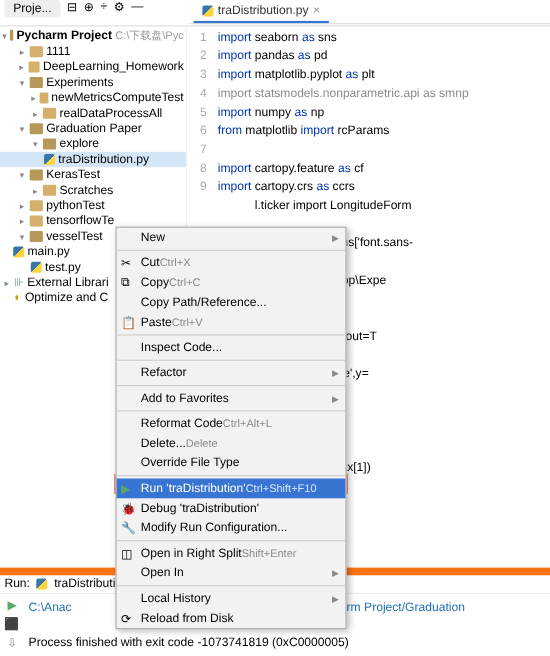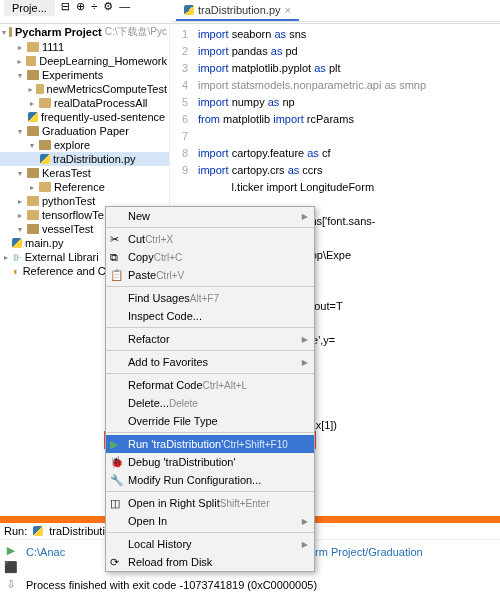--- a/index.html
+++ b/index.html
@@ -89,24 +89,20 @@
         <div class="tree-item" style="padding-left: 28px;">
           <span class="chev">▸</span>
           <span class="folder-icon"></span>
           <span>newMetricsComputeTest</span>
         </div>
         <div class="tree-item" style="padding-left: 28px;">
           <span class="chev">▸</span>
           <span class="folder-icon"></span>
           <span>realDataProcessAll</span>
         </div>
-        <div class="tree-item" style="padding-left: 28px;">
-          <span class="py-file"></span>
-          <span>frequently-used-sentence</span>
-        </div>
         <div class="tree-item" style="padding-left: 16px;">
           <span class="chev">▾</span>
           <span class="folder-icon open"></span>
           <span>Graduation Paper</span>
         </div>
         <div class="tree-item" style="padding-left: 28px;">
           <span class="chev">▾</span>
           <span class="folder-icon open"></span>
           <span>explore</span>
         </div>
@@ -115,51 +111,55 @@
           <span>traDistribution.py</span>
         </div>
         <div class="tree-item" style="padding-left: 16px;">
           <span class="chev">▾</span>
           <span class="folder-icon open"></span>
           <span>KerasTest</span>
         </div>
         <div class="tree-item" style="padding-left: 28px;">
           <span class="chev">▸</span>
           <span class="folder-icon"></span>
-          <span>Reference</span>
+          <span>Scratches</span>
         </div>
         <div class="tree-item" style="padding-left: 16px;">
           <span class="chev">▸</span>
           <span class="folder-icon"></span>
           <span>pythonTest</span>
         </div>
         <div class="tree-item" style="padding-left: 16px;">
           <span class="chev">▸</span>
           <span class="folder-icon"></span>
           <span>tensorflowTe</span>
         </div>
         <div class="tree-item" style="padding-left: 16px;">
           <span class="chev">▾</span>
           <span class="folder-icon open"></span>
           <span>vesselTest</span>
         </div>
         <div class="tree-item" style="padding-left: 12px;">
           <span class="py-file"></span>
           <span>main.py</span>
+        </div>
+        <div class="tree-item" style="padding-left: 28px;">
+          <span class="py-file"></span>
+          <span>test.py</span>
         </div>
       </div>
     <div class="tree-item">
       <span class="chev">▸</span>
         <span style="color:#6a9;font-size:10px">⊪</span>
       <span>External Librari</span>
     </div>
     <div class="tree-item">
       <span class="chev"></span>
         <span style="color:#c90">◐</span>
-      <span>Reference and C</span>
+      <span>Optimize and C</span>
     </div>
   </div>
 
   <div class="editor">
     <div class="gutter" id="gutter">
         <div>1</div>
         <div>2</div>
         <div>3</div>
         <div>4</div>
         <div>5</div>
@@ -206,29 +206,28 @@
       <span class="menu-icon">✂</span>
       <span>Cut</span>
       <span class="shortcut">Ctrl+X</span>
     </div>
   <div class="menu-item">
       <span class="menu-icon">⧉</span>
       <span>Copy</span>
       <span class="shortcut">Ctrl+C</span>
     </div>
   <div class="menu-item">
+      <span>Copy Path/Reference...</span>
+    </div>
+  <div class="menu-item">
       <span class="menu-icon">📋</span>
       <span>Paste</span>
       <span class="shortcut">Ctrl+V</span>
     </div>
   <div class="menu-sep"></div>
-  <div class="menu-item">
-      <span>Find Usages</span>
-      <span class="shortcut">Alt+F7</span>
-    </div>
   <div class="menu-item">
       <span>Inspect Code...</span>
     </div>
   <div class="menu-sep"></div>
   <div class="menu-item">
       <span>Refactor</span>
       <span class="submenu">▶</span>
     </div>
   <div class="menu-sep"></div>
   <div class="menu-item">

